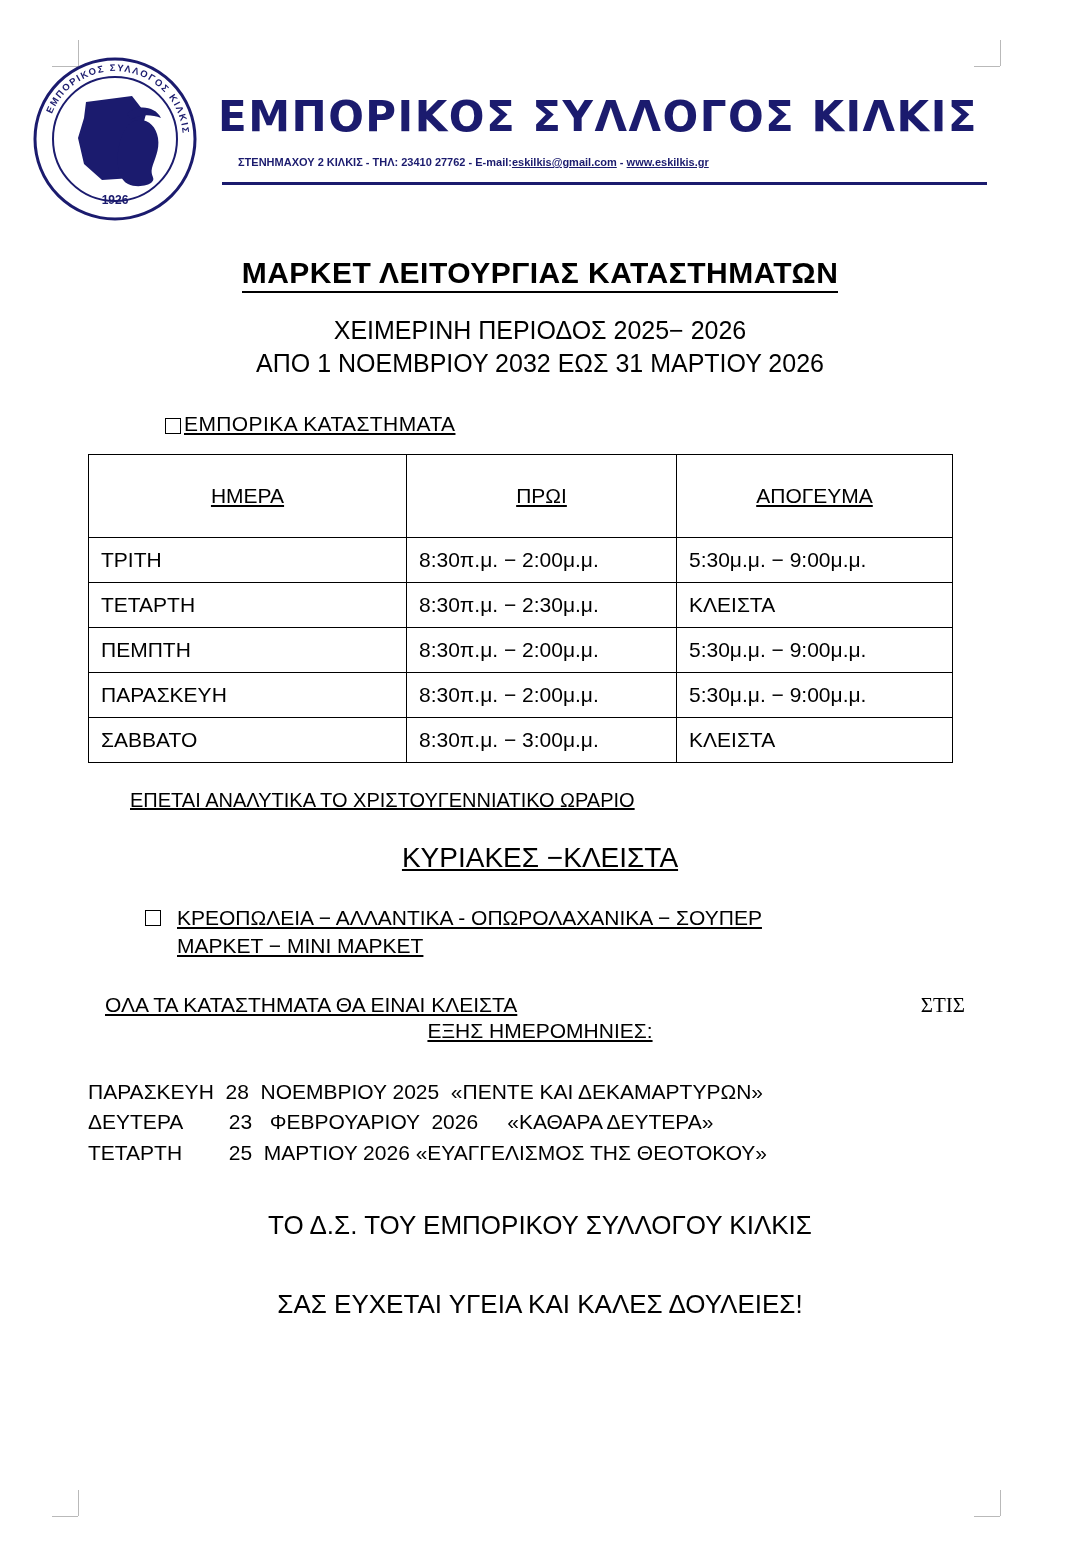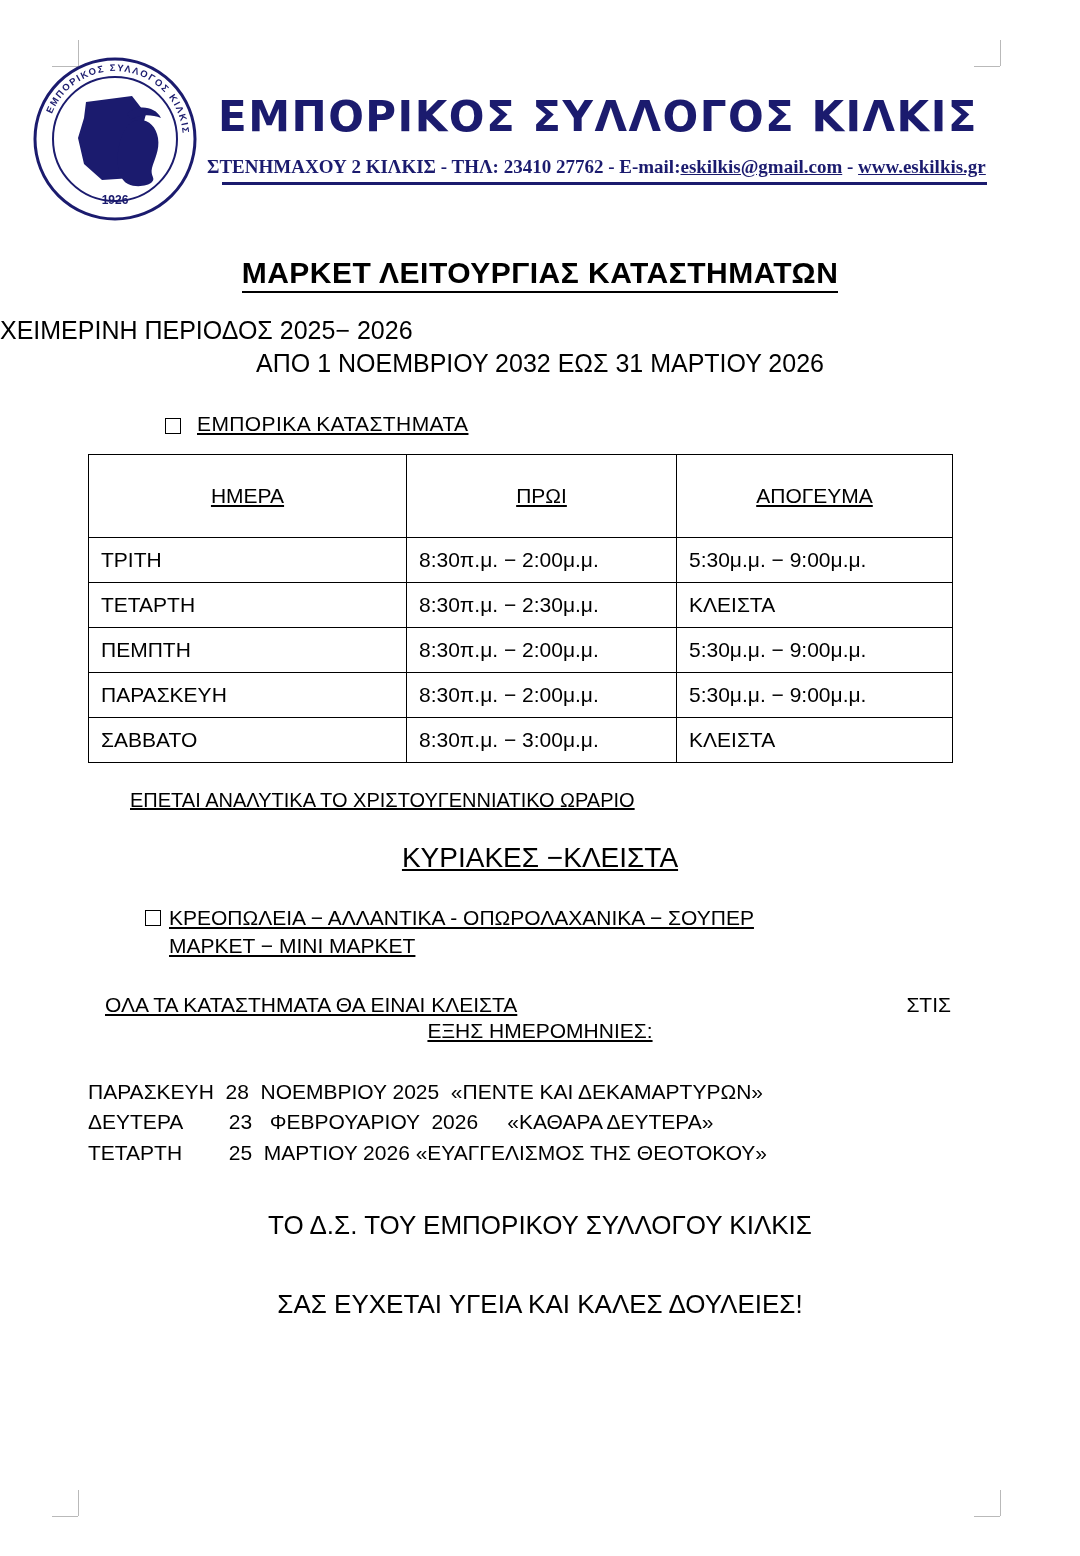--- a/index.html
+++ b/index.html
@@ -49,27 +49,27 @@
     left: 218px;
     top: 52px;
     font-size: 42px;
     font-weight: bold;
     letter-spacing: 1.5px;
     color: #1b1b6e;
     font-family: "DejaVu Sans", sans-serif;
   }
   .assoc-contact {
     position: absolute;
-    left: 207px;
+    left: 238px;
     top: 116px;
-    font-size: 19px;
+    font-size: 11px;
     font-weight: bold;
     color: #1b1b6e;
     white-space: nowrap;
-    font-family: Liberation Serif, serif;
+    font-family: Liberation Sans, sans-serif;
   }
   .assoc-contact a {
     color: #1b1b6e;
     text-decoration: underline;
   }
   .rule {
     position: absolute;
     left: 222px;
     top: 142px;
     width: 765px;
@@ -83,36 +83,37 @@
     font-size: 30px;
     font-weight: bold;
     margin-top: 36px;
     letter-spacing: 0.5px;
   }
   .doc-title span {
     border-bottom: 2px solid #000;
     padding-bottom: 2px;
   }
   .subtitle1 {
+    text-align: center;
     font-size: 25px;
     margin-top: 26px;
   }
   .subtitle2 {
     text-align: center;
     font-size: 25px;
     margin-top: 4px;
   }
 
   
   .section-head {
     margin: 34px 0 0 165px;
     font-size: 21px;
     display: flex;
     align-items: flex-start;
-    gap: 16px;
+    gap: 3px;
   }
   .box-bullet {
     display: inline-block;
     width: 14px;
     height: 14px;
     border: 1.5px solid #000;
     margin-top: 6px;
     flex: none;
   }
   .section-head .label {
@@ -160,21 +161,21 @@
   .sunday-line span {
     text-decoration: underline;
   }
 
   
   .section-head2 {
     margin: 30px 0 0 145px;
     font-size: 21px;
     display: flex;
     align-items: flex-start;
-    gap: 8px;
+    gap: 16px;
     width: 800px;
   }
   .section-head2 .label {
     text-decoration: underline;
     line-height: 1.35;
   }
 
   table.sched2 {
     border-collapse: collapse;
     margin: 8px 0 0 88px;
@@ -193,22 +194,23 @@
   
   .closed-head {
     margin: 32px 0 0 105px;
     font-size: 21px;
     position: relative;
     width: 860px;
   }
   .closed-head .underlined { text-decoration: underline; }
   .closed-head .stis {
     position: absolute;
-    right: 14px;
+    right: 0;
     top: 0;
+    font-family: Liberation Serif, serif;
   }
   .closed-head2 {
     text-align: center;
     font-size: 21px;
     margin-top: 2px;
   }
   .closed-head2 span { text-decoration: underline; }
 
   .dates {
     margin: 34px 0 0 88px;

